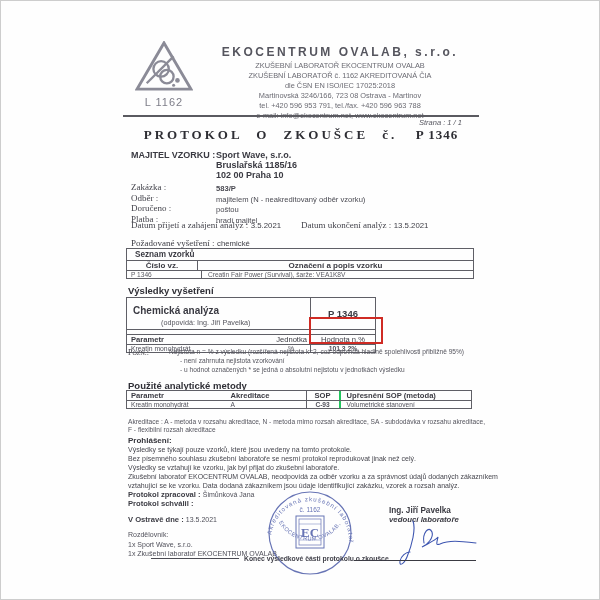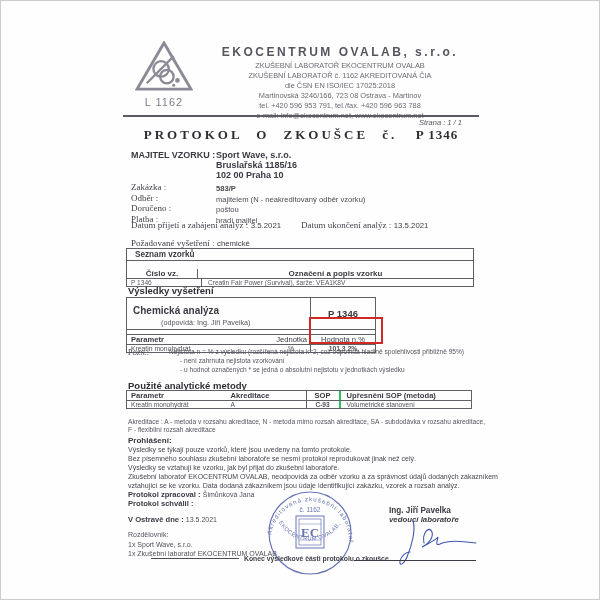--- a/index.html
+++ b/index.html
@@ -36,21 +36,21 @@
   .dates{left:130px;top:219px;width:345px;font-size:9px;}
   .dates .serif-label{font-family:"Liberation Serif",serif;color:#44444c;}
   .dates .d2{position:absolute;left:170px;top:0;}
   .dates .v{font-size:7.8px;}
   .required{left:130px;top:237px;font-size:9px;}
   .required .v{font-size:7.8px;}
 
   
   .s-table{left:125px;top:247px;width:346px;border:1px solid #5f5f66;font-size:8px;color:#3a3a42;}
   .s-title{font-weight:bold;padding:1px 0 1px 8px;border-bottom:1px solid #5f5f66;font-size:8.2px;}
-  .s-head{display:flex;border-bottom:1px solid #5f5f66;font-weight:bold;margin-top:8px;}
+  .s-head{display:flex;border-bottom:1px solid #5f5f66;font-weight:bold;}
   .s-c1{width:70px;text-align:center;border-right:1px solid #5f5f66;}
   .s-c2{flex:1;text-align:center;}
   .s-row{display:flex;font-size:6.6px;color:#5a5a62;}
   .s-row .s-c1{text-align:left;padding-left:4px;}
   .s-row .s-c2{text-align:left;padding-left:6px;}
 
   .sec-head{font-size:9.5px;font-weight:bold;color:#2f2f36;}
   .h-results{left:127px;top:284px;}
   .h-methods{left:127px;top:379px;}
 

